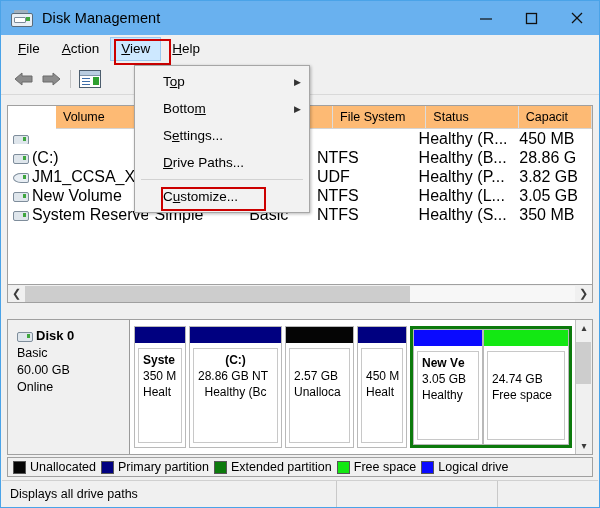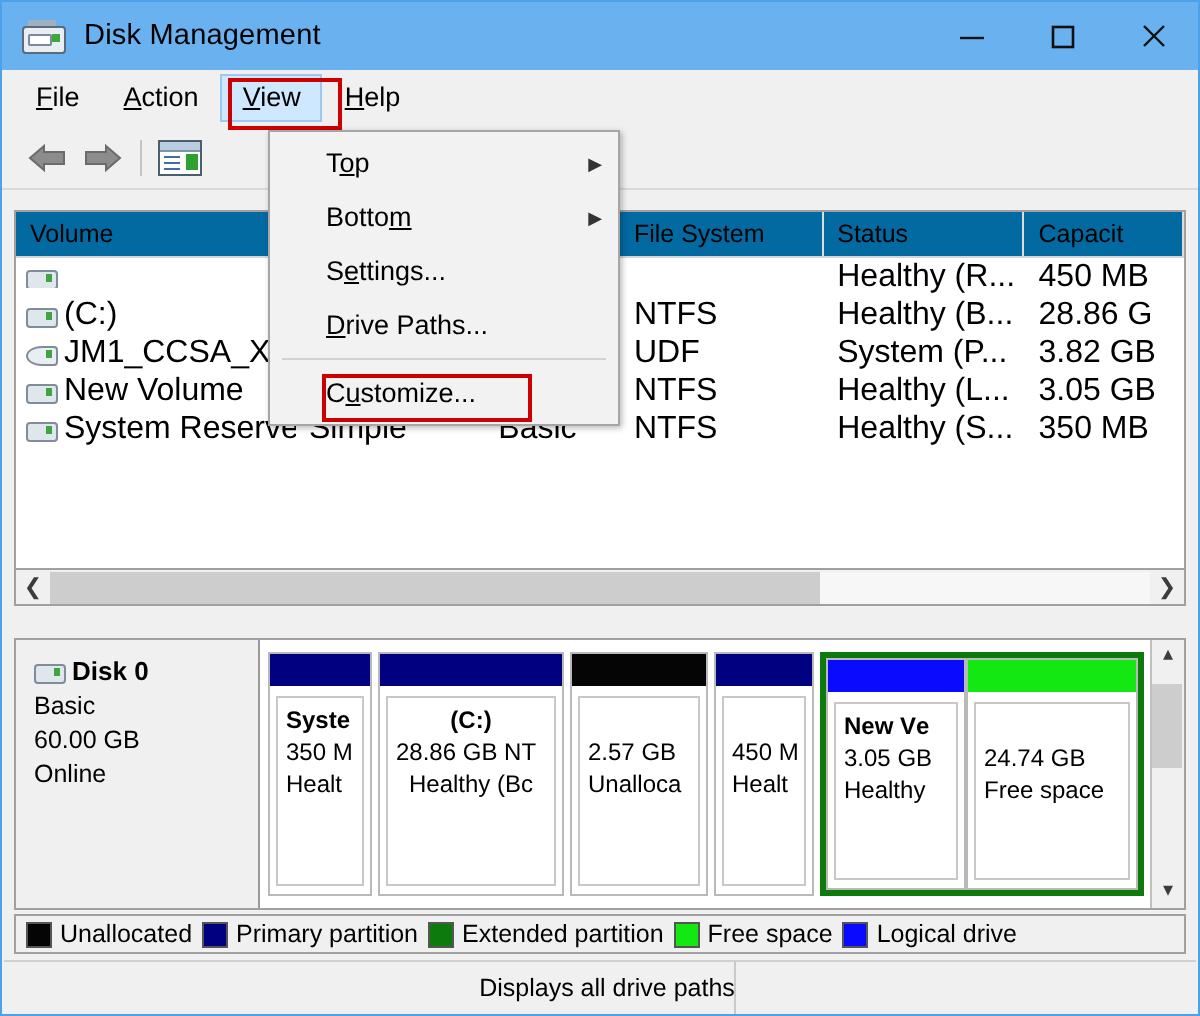--- a/index.html
+++ b/index.html
@@ -59,21 +59,21 @@
   .tb-sep{width:1px;height:18px;background:#c4c4c4;margin:0 5px;}
   .tb-icon-list{width:20px;height:16px;border:1px solid #4c5d6d;background:#fff;position:relative;}
   .tb-icon-list .hdr{position:absolute;left:0;top:0;right:0;height:4px;background:#b9cde0;border-bottom:1px solid #7d93a8;}
   .tb-icon-list .r{position:absolute;left:2px;height:1.5px;width:8px;background:#3e6ea8;}
   .tb-icon-list .g{position:absolute;right:1px;top:6px;width:6px;height:8px;background:#2fa02f;}
   
   .listpane{
     position:absolute;left:6px;top:104px;right:6px;height:180px;
     background:#fff;border:1px solid #a0a0a0;box-sizing:border-box;overflow:hidden;
   }
-  .colhead{display:flex;height:22px;background:#0369a1;border-bottom:1px solid #d4d4d4;}
+  .colhead{display:flex;height:22px;background:#fdba74;border-bottom:1px solid #d4d4d4;margin-left:48px;}
   .colhead div{
     font-size:12.5px;line-height:22px;padding-left:7px;box-sizing:border-box;
     border-right:1px solid #dcdcdc;overflow:hidden;white-space:nowrap;color:#000;
   }
   .rows{font-size:16px;}
   .vrow{display:flex;height:19px;align-items:center;white-space:nowrap;}
   .vrow > div{box-sizing:border-box;overflow:hidden;white-space:nowrap;padding-left:7px;}
   .vol-cell{display:flex;align-items:center;gap:4px;padding-left:5px !important;}
   .dskico{width:15px;height:10px;position:relative;flex:none;}
   .dskico .b{position:absolute;left:0;top:1px;width:14px;height:8px;background:#dfe6ec;border:1px solid #7e8d9b;border-radius:2px;}
@@ -126,21 +126,21 @@
   .legend{
     position:absolute;left:6px;top:456px;right:6px;height:20px;
     background:#f0f0f0;border:1px solid #a0a0a0;box-sizing:border-box;
     display:flex;align-items:center;gap:5px;padding-left:5px;font-size:12.5px;
   }
   .lg{display:flex;align-items:center;gap:4px;}
   .sw{width:11px;height:11px;border:1px solid #555;flex:none;}
   
   .statusbar{
     position:absolute;left:1px;right:1px;bottom:1px;height:26px;background:#f0f0f0;
-    border-top:1px solid #d0d0d0;display:flex;align-items:center;box-sizing:border-box;flex-direction:column;
+    border-top:1px solid #d0d0d0;display:flex;align-items:center;box-sizing:border-box;
   }
   .sb-main{flex:1;padding-left:8px;font-size:12.5px;border-right:1px solid #c9c9c9;height:26px;line-height:26px;}
   .sb-cell{width:160px;border-right:1px solid #c9c9c9;height:26px;}
   .sb-cell.last{width:100px;border-right:none;}
   
   .dropdown{
     position:absolute;left:133px;top:64px;width:176px;background:#f2f2f2;
     border:1px solid #a6a6a6;box-shadow:1px 1px 3px rgba(0,0,0,.28);
     padding:2px 0;box-sizing:border-box;z-index:40;
   }
@@ -261,21 +261,21 @@
         <div class="vol-cell" style="width:140px">
           <span class="dskico cd">
               <i class="b"></i>
               <i class="l"></i>
             </span>
           <span>JM1_CCSA_X</span>
         </div>
         <div style="width:95px"></div>
         <div style="width:68px"></div>
         <div style="width:102px">UDF</div>
-        <div style="width:101px">System (P...</div>
+        <div style="width:101px">Healthy (P...</div>
         <div style="width:80px">3.82 GB</div>
       </div>
 
       <div class="vrow">
         <div class="vol-cell" style="width:140px">
           <span class="dskico">
               <i class="b"></i>
               <i class="l"></i>
             </span>
           <span>New Volume</span>

